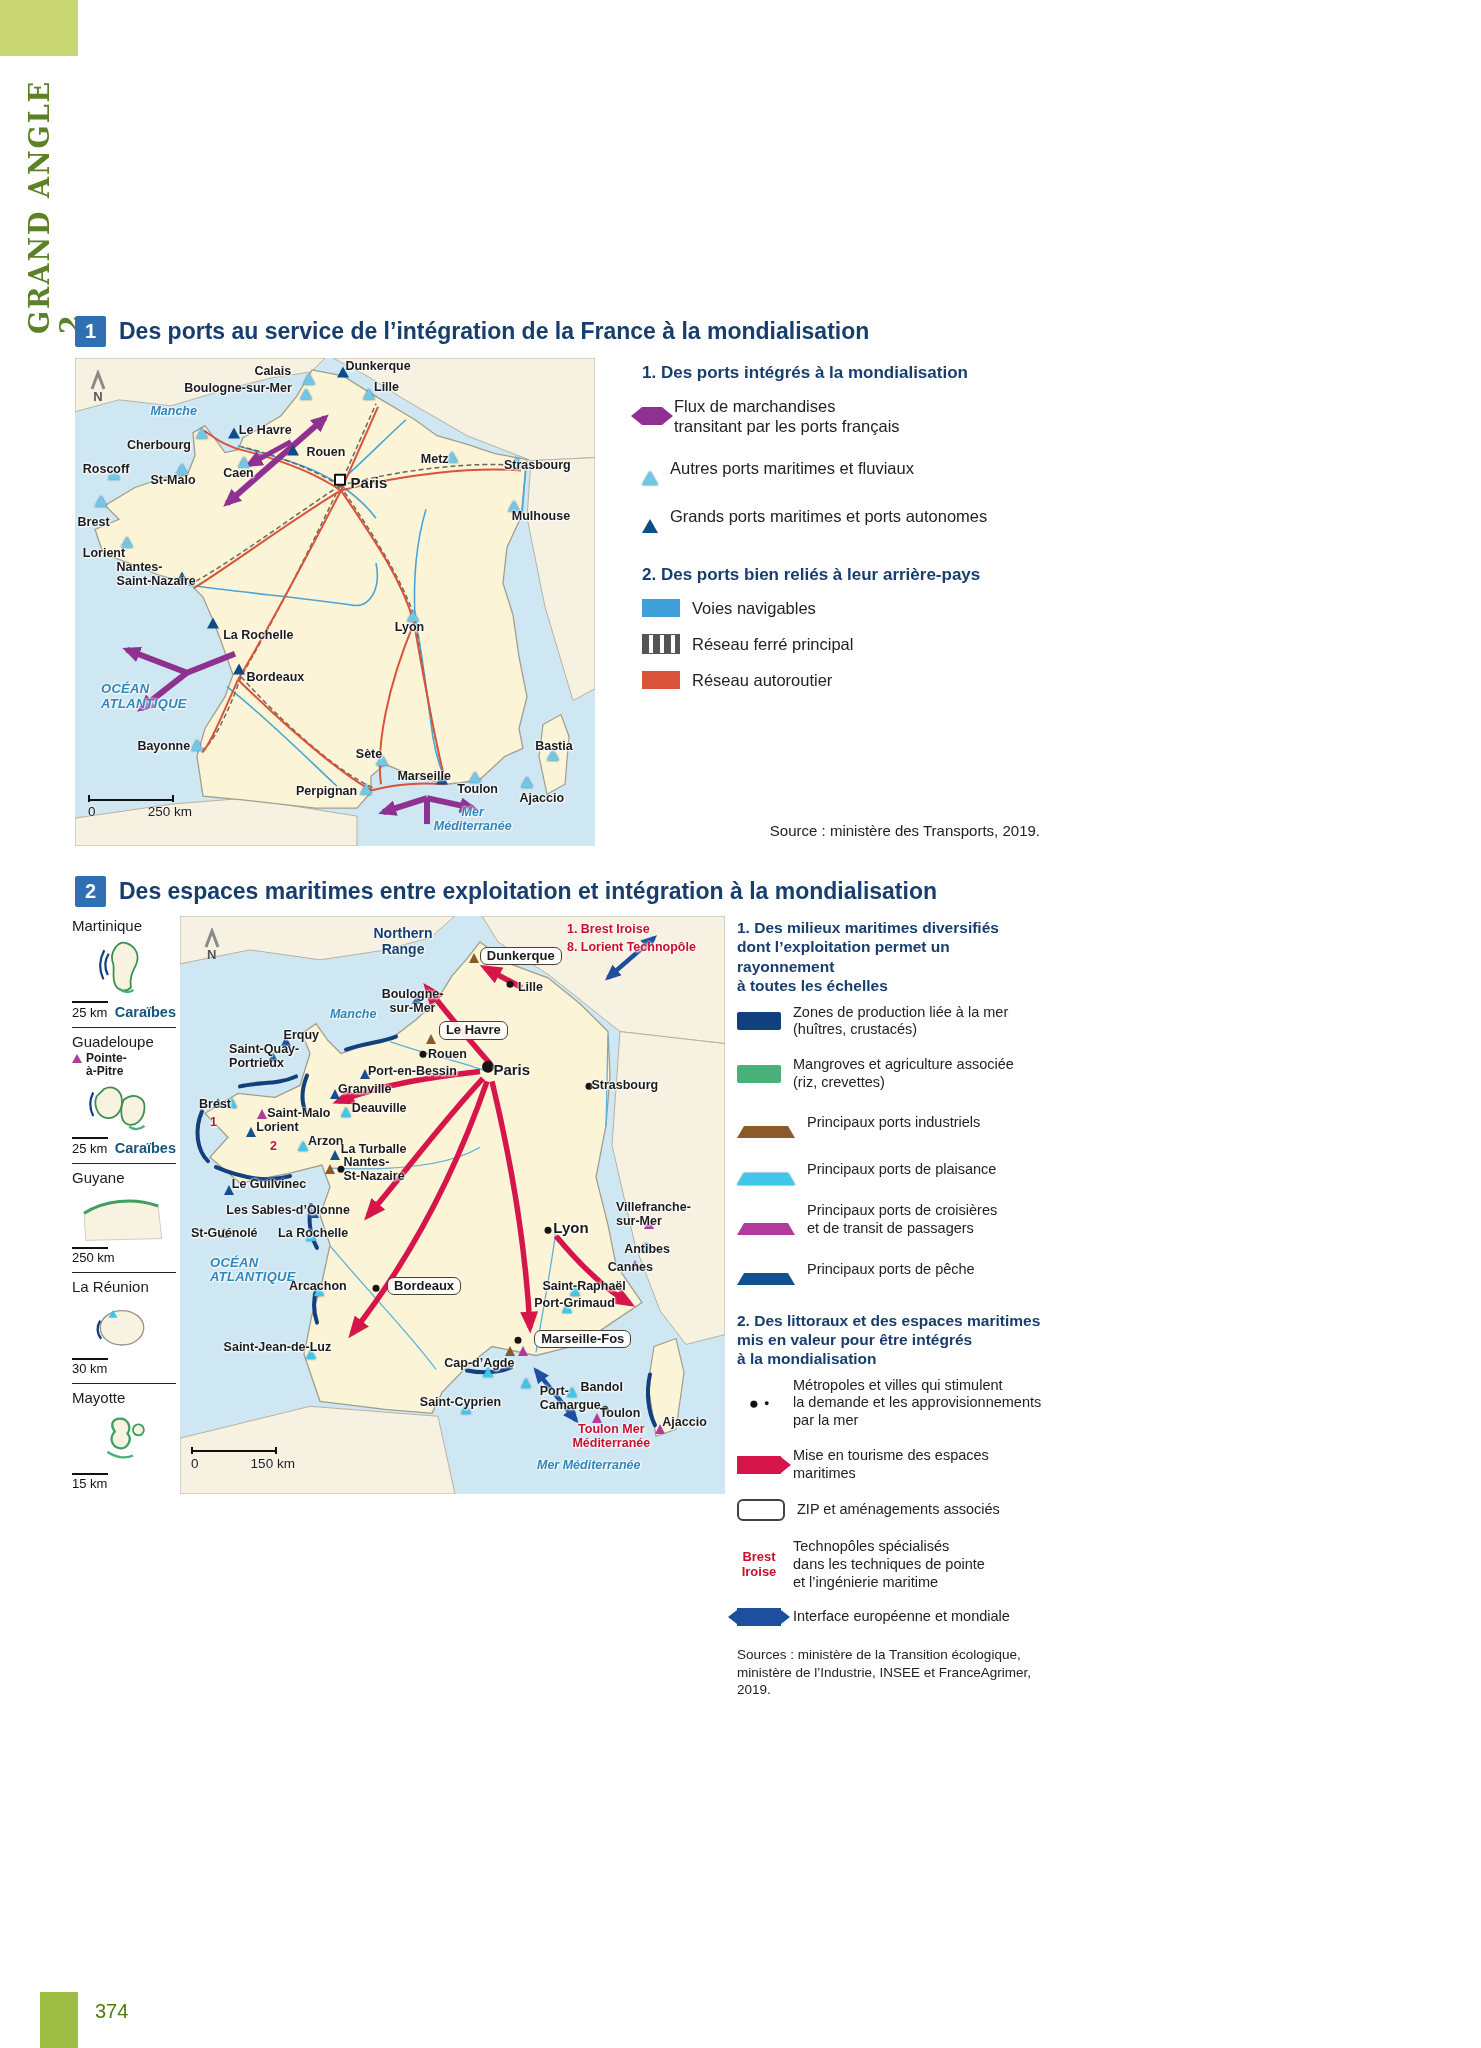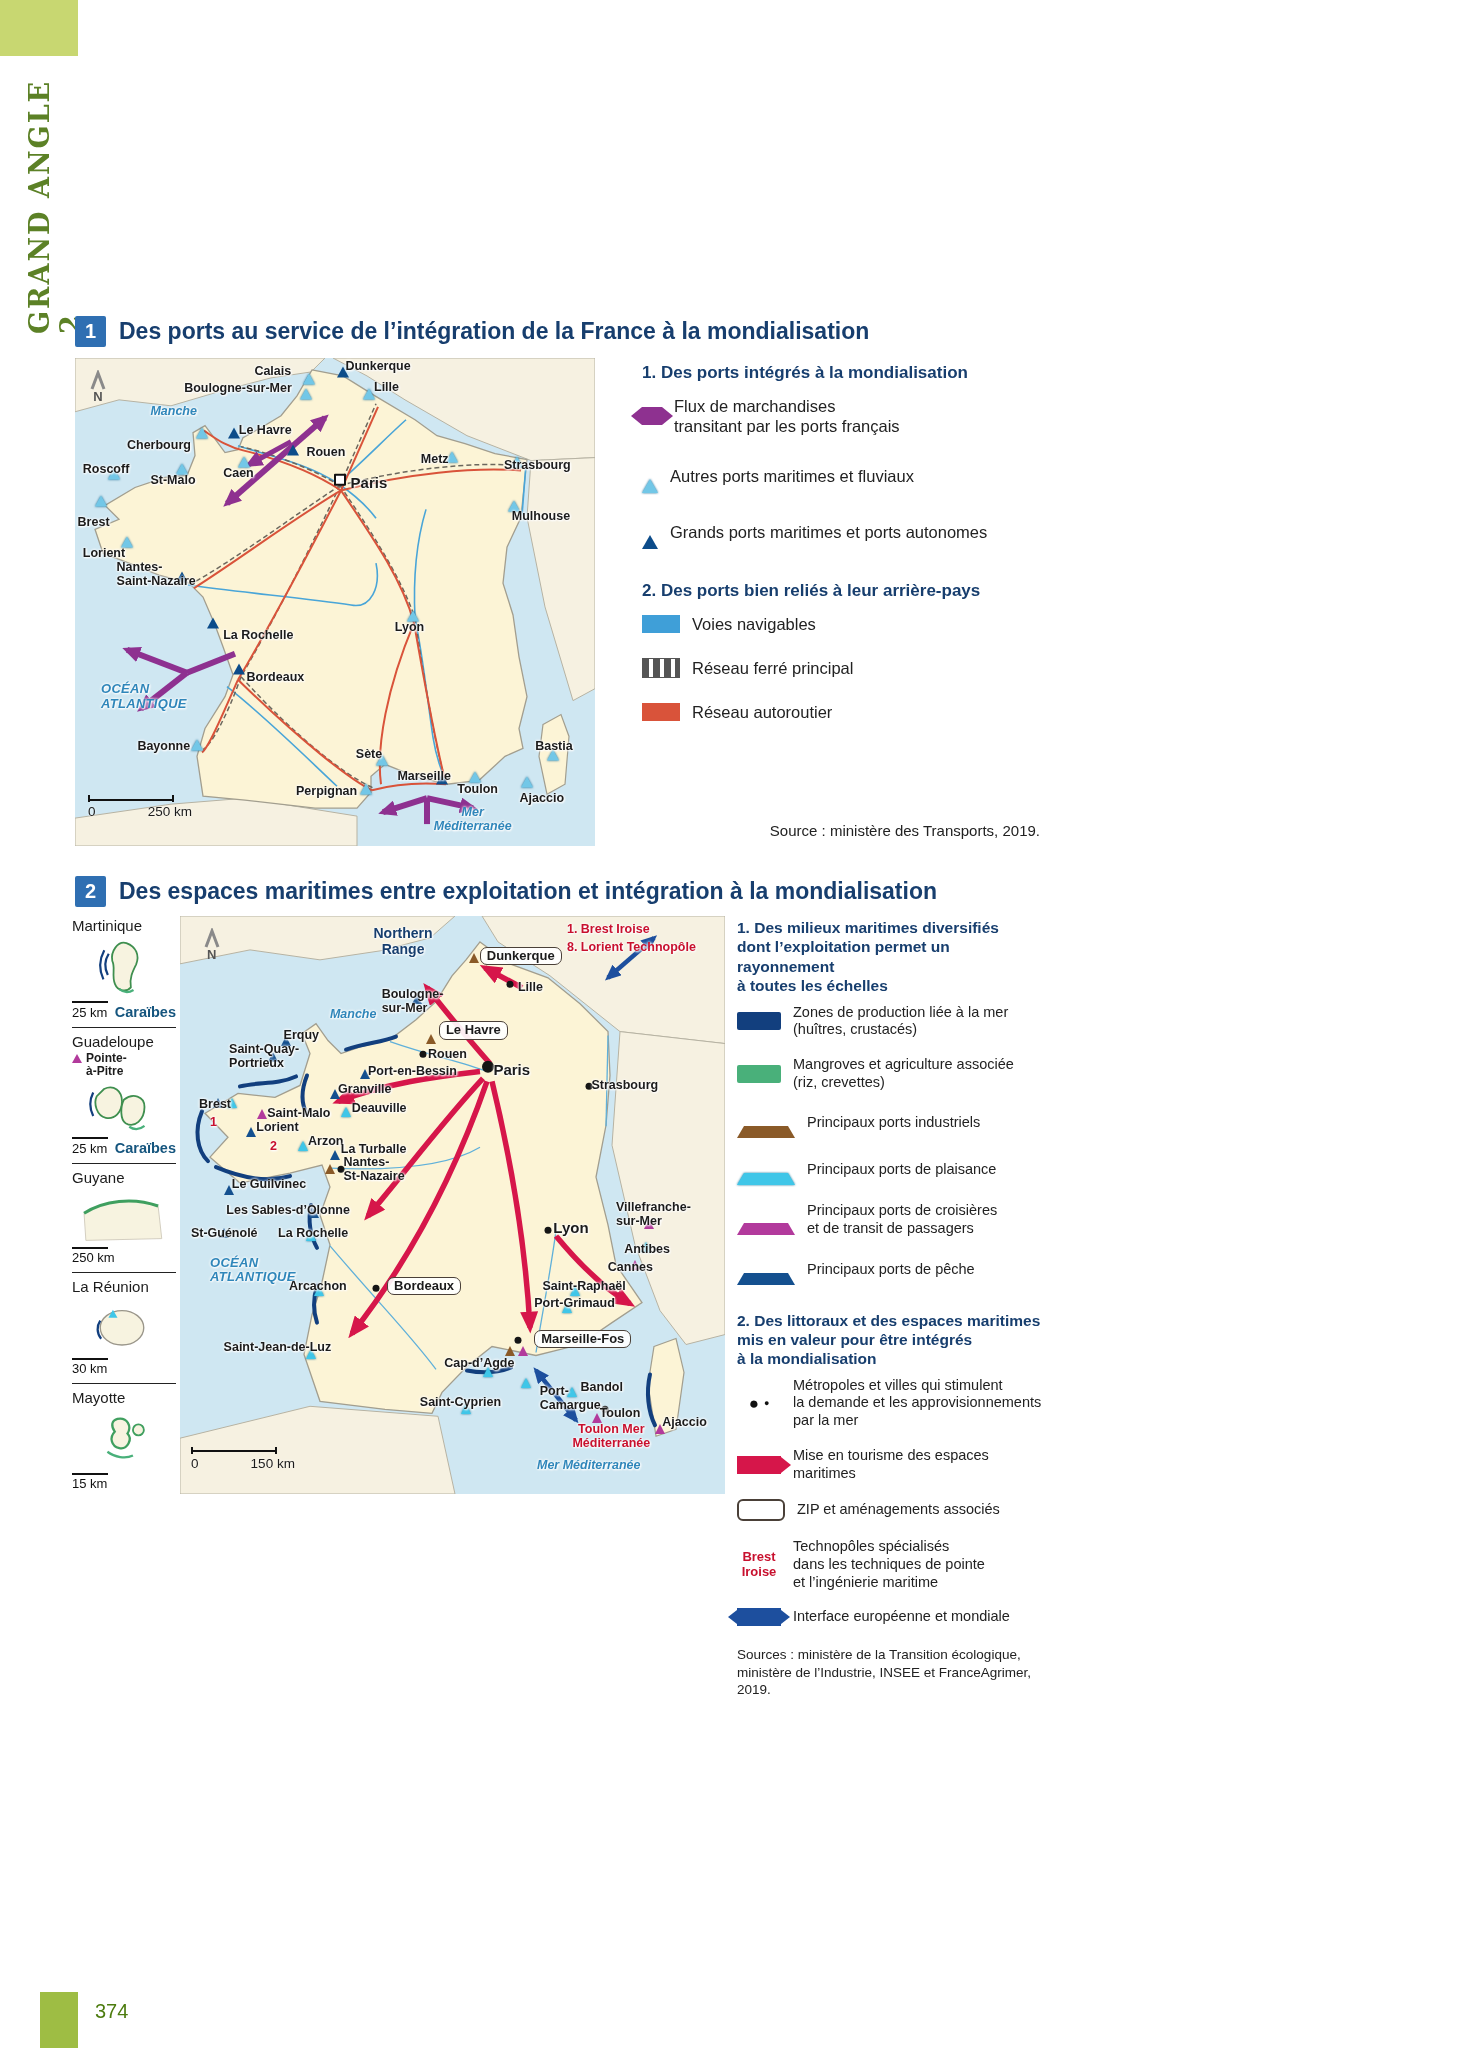--- a/index.html
+++ b/index.html
@@ -63,21 +63,21 @@
   .sb-labels{display:flex;justify-content:space-between;width:104px;font-size:13.5px;margin-top:2px;
     text-shadow:0 0 3px #fff;}
 
   
   .legend{position:absolute;display:flex;flex-direction:column;}
   .legend1{left:642px;top:362px;width:400px;gap:13px;}
   .legend2{left:737px;top:918px;width:306px;gap:8px;}
   .lg-title{font-weight:bold;color:#173e6e;font-size:17px;white-space:pre-line;line-height:1.25;}
   .legend2 .lg-title{font-size:15.5px;}
   .lg-title.mt{margin-top:18px;}
-  .legend1 .lg-items{display:flex;flex-direction:column;gap:24px;}
+  .legend1 .lg-items{display:flex;flex-direction:column;gap:16px;}
   .legend2 .lg-items{display:flex;flex-direction:column;gap:17px;}
   .lg-item{display:flex;align-items:center;gap:12px;}
   .lg-icon{width:48px;min-height:18px;flex:none;display:flex;align-items:center;justify-content:center;}
   .legend2 .lg-icon{width:44px;}
   .lg-label{font-size:16.5px;color:#222;white-space:pre-line;line-height:1.22;}
   .legend2 .lg-label{font-size:14.5px;}
   .lg-source{position:absolute;left:642px;top:822px;width:398px;text-align:right;font-size:15px;color:#222;}
   .lg-sources2{font-size:13.5px;color:#222;white-space:pre-line;margin-top:12px;line-height:1.3;}
 
   .icon-flux{width:20px;height:7px;background:#8e3190;position:relative;}
@@ -485,21 +485,21 @@
       <div class="marker m-cyan" style="left: 63.5%; top: 81%;"></div>
       <div class="marker m-magenta" style="left: 76.5%; top: 87%;"></div>
       <div class="marker m-dot" style="left: 78%; top: 85.5%;"></div>
       <div class="marker m-magenta" style="left: 88%; top: 89%;"></div>
     <div class="map-lbl lbl-navy lbl-ctr" style="left: 35.5%; top: 1.8%;">Northern
 Range</div>
       <div class="map-lbl lbl-red" style="left: 71%; top: 1%;">1. Brest Iroise</div>
       <div class="map-lbl lbl-red" style="left: 71%; top: 4.2%;">8. Lorient Technopôle</div>
       <div class="map-lbl lbl-box" style="left: 55%; top: 5.3%;">Dunkerque</div>
       <div class="map-lbl" style="left: 62%; top: 11%;">Lille</div>
-      <div class="map-lbl" style="left: 37%; top: 12.2%;">Boulogne-
+      <div class="map-lbl" style="left: 37%; top: 12.2%; text-align: center;">Boulogne-
 sur-Mer</div>
       <div class="map-lbl lbl-sea" style="left: 27.5%; top: 15.8%;">Manche</div>
       <div class="map-lbl lbl-box" style="left: 47.5%; top: 18.2%;">Le Havre</div>
       <div class="map-lbl" style="left: 19%; top: 19.4%;">Erquy</div>
       <div class="map-lbl" style="left: 9%; top: 21.8%;">Saint-Quay-
 Portrieux</div>
       <div class="map-lbl" style="left: 45.5%; top: 22.6%;">Rouen</div>
       <div class="map-lbl" style="left: 34.5%; top: 25.6%;">Port-en-Bessin</div>
       <div class="map-lbl lbl-big" style="left: 57.5%; top: 25.2%;">Paris</div>
       <div class="map-lbl" style="left: 75.5%; top: 28%;">Strasbourg</div>

